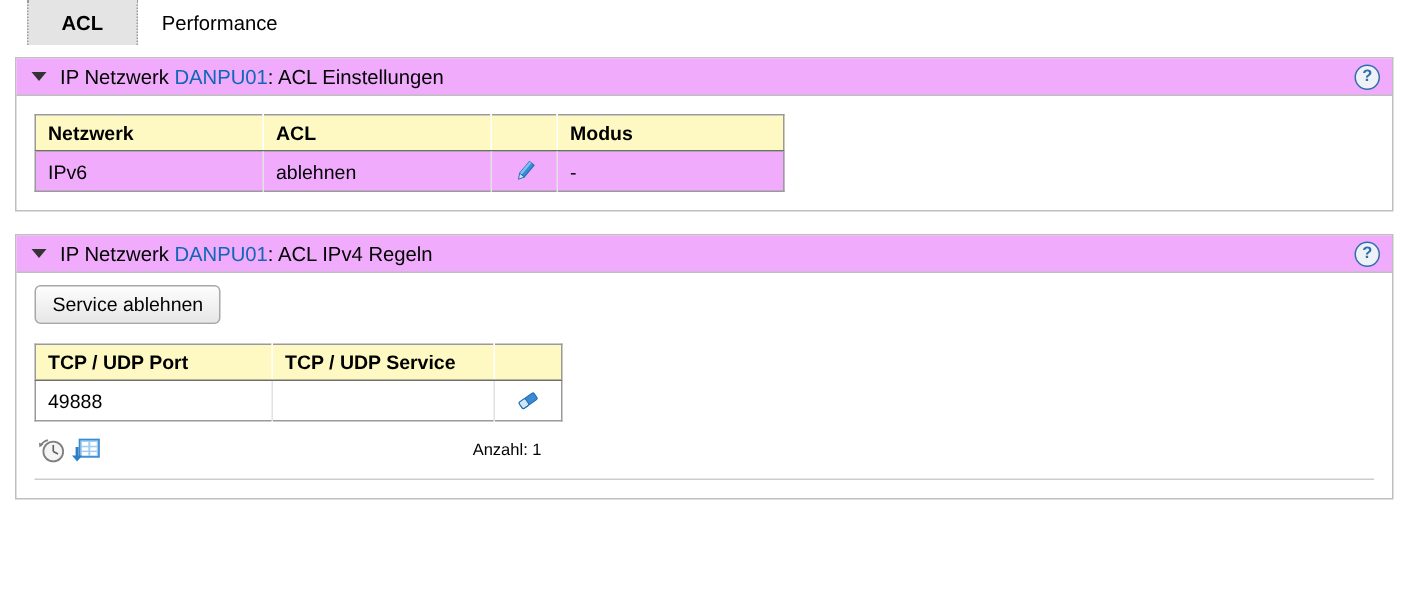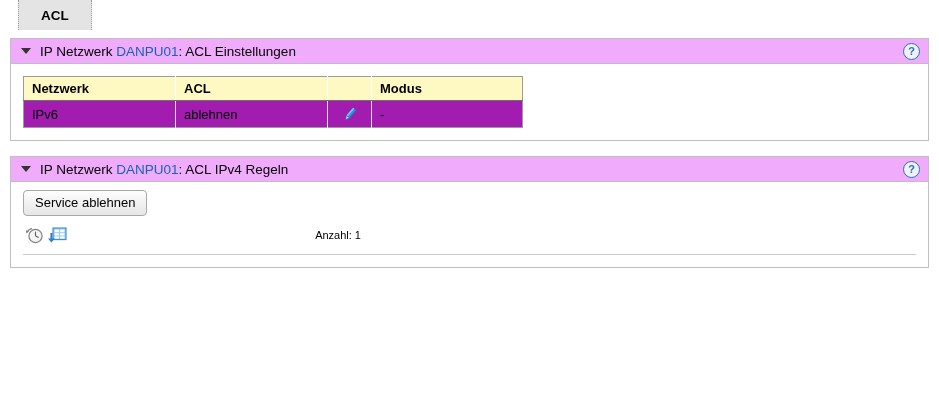--- a/index.html
+++ b/index.html
@@ -116,21 +116,21 @@
   table.grid th:last-child { border-right: none; }
   table.grid td {
     padding: 4px 8px;
     height: 25px;
     box-sizing: border-box;
     border-right: 1px solid #e2e2e2;
     white-space: nowrap;
     vertical-align: middle;
   }
   table.grid td:last-child { border-right: none; }
-  table.grid tr.row-alt td { background: #a21caf; }
+  table.grid tr.row-alt td { background: #f0abfc; }
   table.grid tr.row-plain td { background: #ffffff; }
   td.icon-cell { text-align: center; padding: 0 4px; }
 
   
   .pencil-icon { display: inline-block; width: 18px; height: 18px; vertical-align: middle; cursor: pointer; }
   .eraser-icon { display: inline-block; width: 18px; height: 18px; vertical-align: middle; cursor: pointer; }
   .clock-icon  { display: inline-block; width: 22px; height: 22px; vertical-align: middle; cursor: pointer; }
   .export-icon { display: inline-block; width: 22px; height: 22px; vertical-align: middle; cursor: pointer; margin-left: 1px;}
 
   
@@ -166,20 +166,21 @@
     width: 100%;
     border-top: 1px solid #cccccc;
     margin-top: 6px;
   }
 </style>
 </head>
 <body>
 
 <div class="tabbar">
   <div class="tab active">ACL</div>
+  <div class="tab">Performance</div>
 </div>
 
 <div class="panel">
   <div class="panel-header">
     <span class="caret"></span>
     <span class="panel-title"><span>IP Netzwerk </span><span class="blue">DANPU01</span><span>: ACL Einstellungen</span></span>
     <span class="spacer"></span>
     <span class="help-icon">?</span>
   </div>
   <div class="panel-body">
@@ -218,20 +219,45 @@
   <div class="panel-header">
     <span class="caret"></span>
     <span class="panel-title"><span>IP Netzwerk </span><span class="blue">DANPU01</span><span>: ACL IPv4 Regeln</span></span>
     <span class="spacer"></span>
     <span class="help-icon">?</span>
   </div>
   <div class="panel-body" style="padding-top:8px;">
 
     <button class="btn">Service ablehnen</button>
 
+    <table class="grid" style="width:352px; margin-top:13px;">
+      <thead>
+        <tr>
+          <th style="width:158px;">TCP / UDP Port</th>
+          <th style="width:148px;">TCP / UDP Service</th>
+          <th></th>
+        </tr>
+      </thead>
+      <tbody>
+        <tr class="row-plain">
+          <td>49888</td>
+          <td></td>
+          <td class="icon-cell">
+            <span class="eraser-icon">
+              <svg viewBox="0 0 18 18" width="18" height="18">
+                <g transform="rotate(-35 9 9)">
+                  <rect x="3.0" y="6.6" width="12.0" height="5.2" rx="1" fill="#3a8ad4" stroke="#1f6db5" stroke-width="0.7"></rect>
+                  <rect x="3.0" y="6.6" width="5.2" height="5.2" rx="1" fill="#cfe6f7" stroke="#1f6db5" stroke-width="0.7"></rect>
+                </g>
+              </svg>
+            </span>
+          </td>
+        </tr>
+      </tbody>
+    </table>
 
     <div class="table-footer">
       <div class="footer-icons">
         <span class="clock-icon">
           <svg viewBox="0 0 22 22" width="22" height="22">
             <circle cx="12.5" cy="12" r="6.6" fill="#f4f4f4" stroke="#808080" stroke-width="1.2"></circle>
             <line x1="12.5" y1="12" x2="12.5" y2="7.6" stroke="#606060" stroke-width="1.1"></line>
             <line x1="12.5" y1="12" x2="15.7" y2="13.6" stroke="#606060" stroke-width="1.1"></line>
             <path d="M9.0 4.4 A7.6 7.6 0 0 0 4.0 8.2" fill="none" stroke="#808080" stroke-width="1.3"></path>
             <polygon points="3.0,6.2 6.0,7.2 3.3,9.4" fill="#808080"></polygon>

